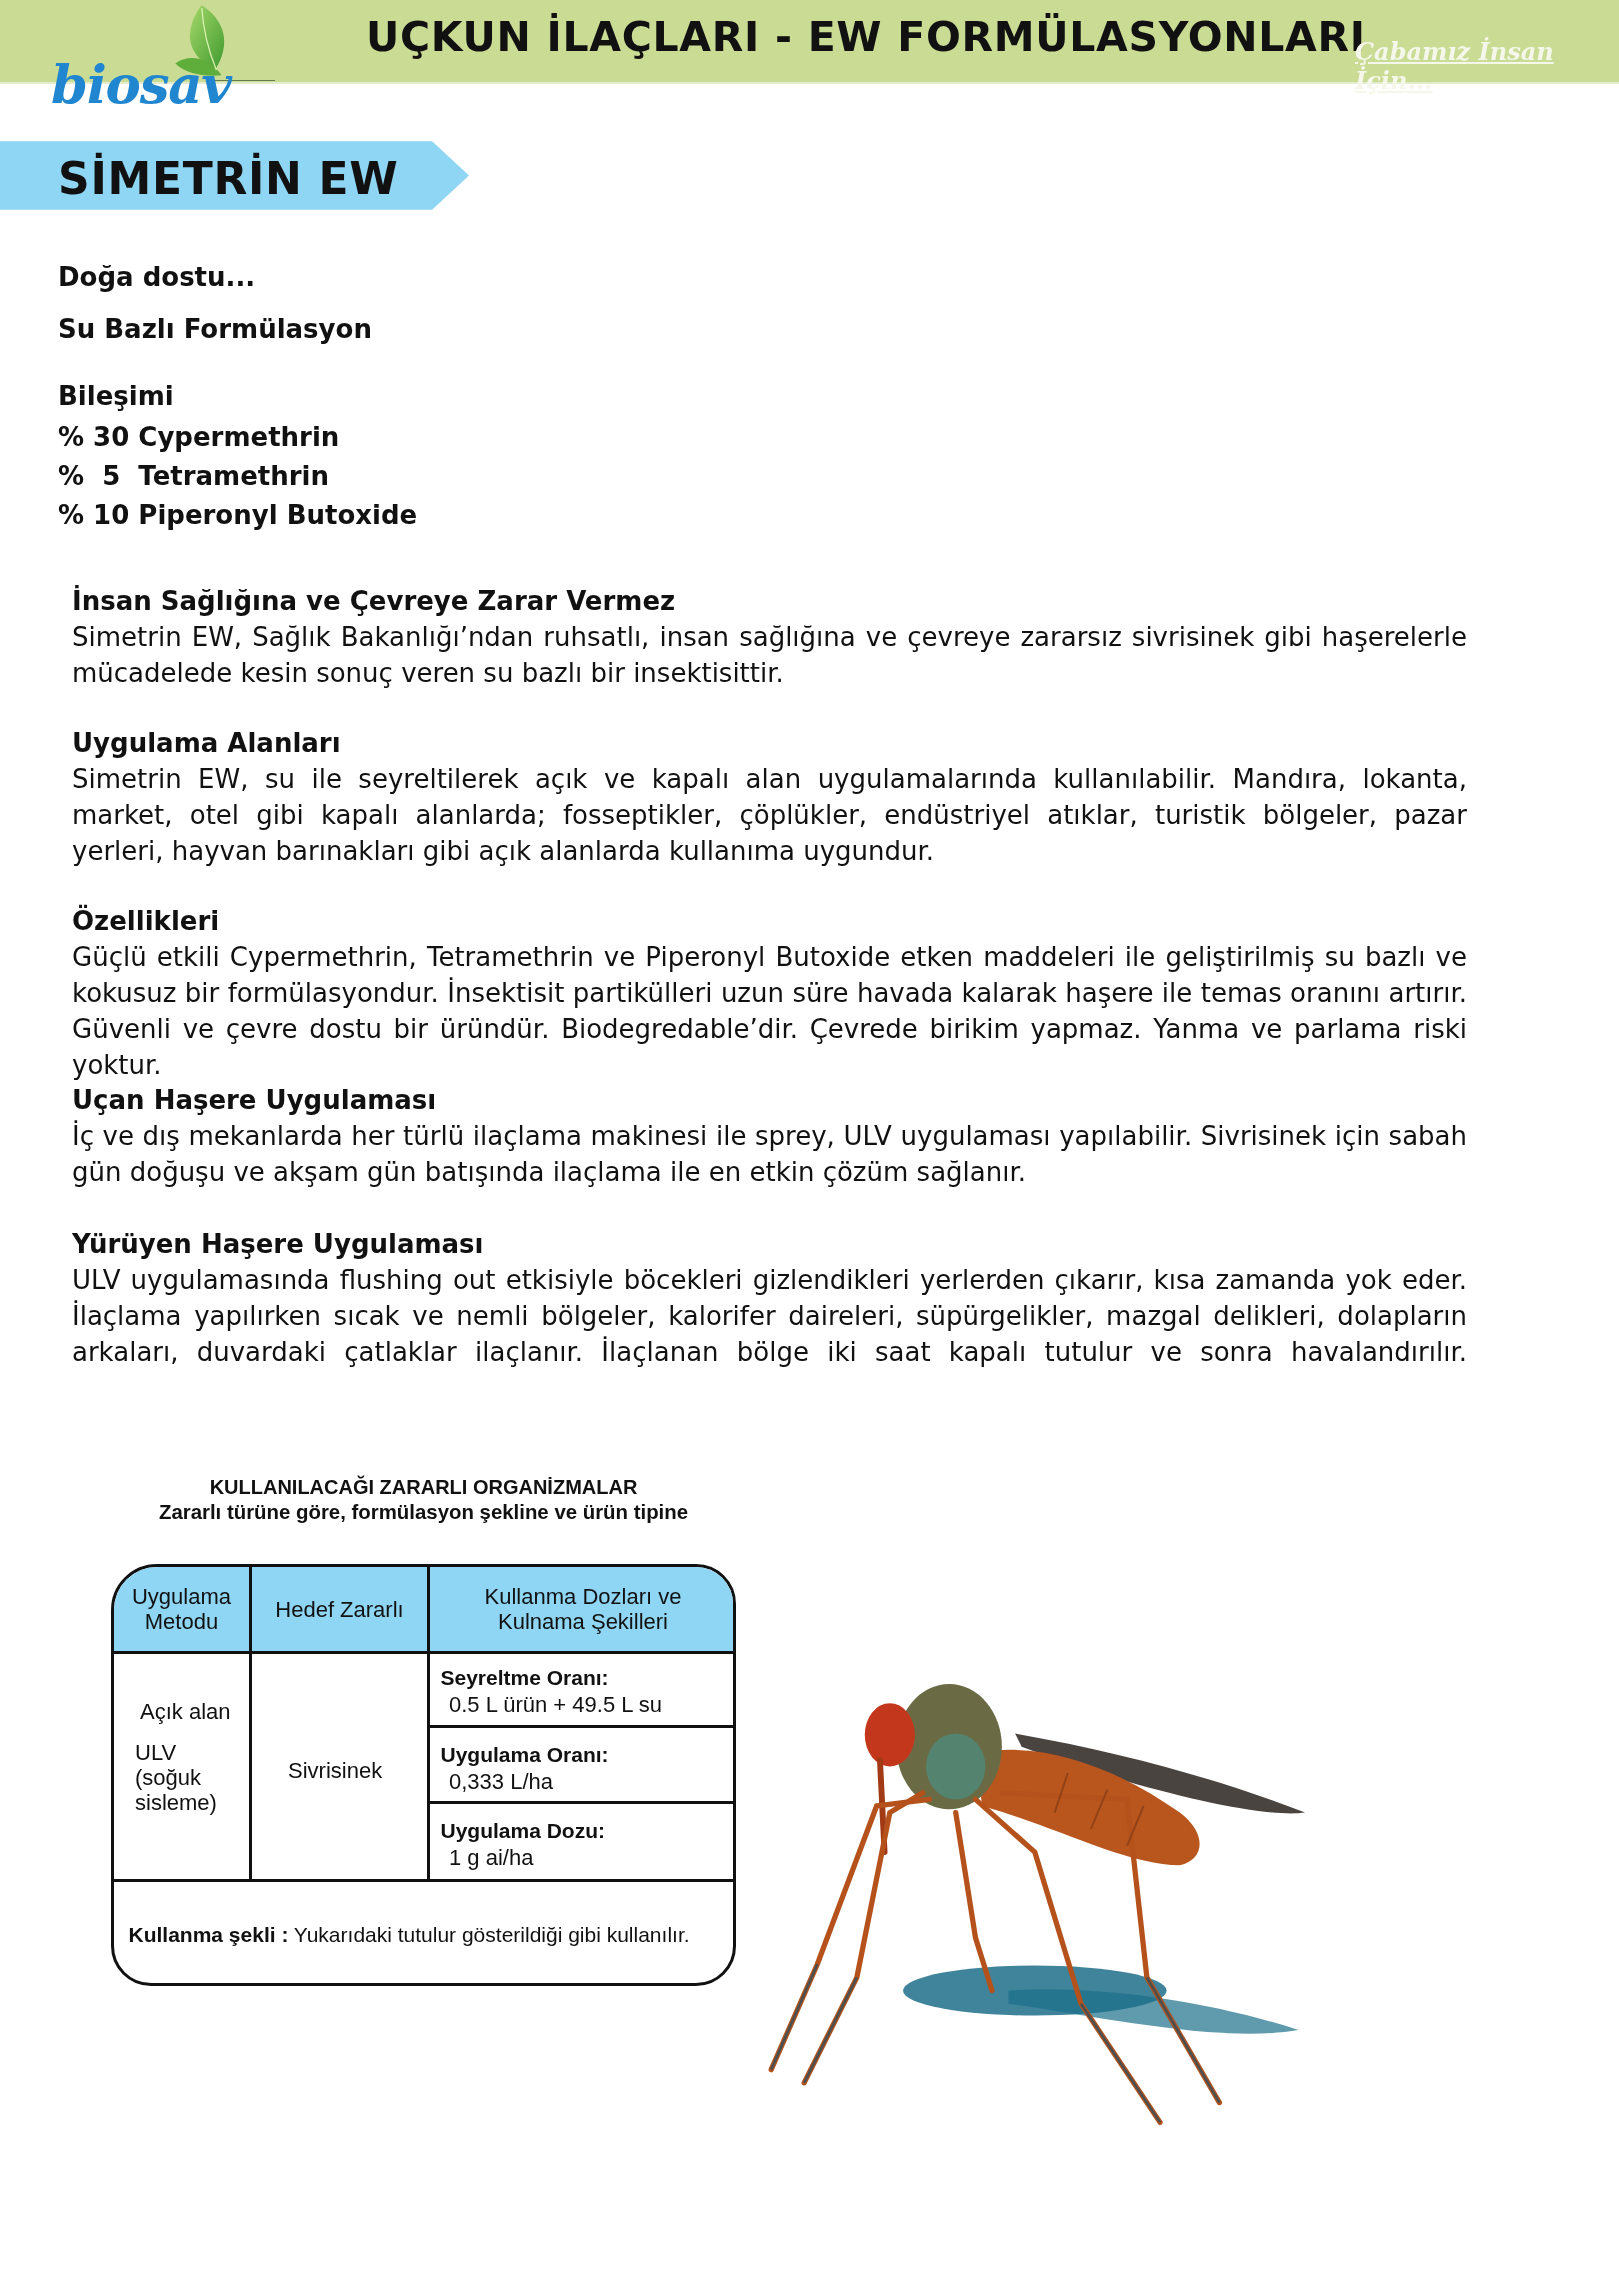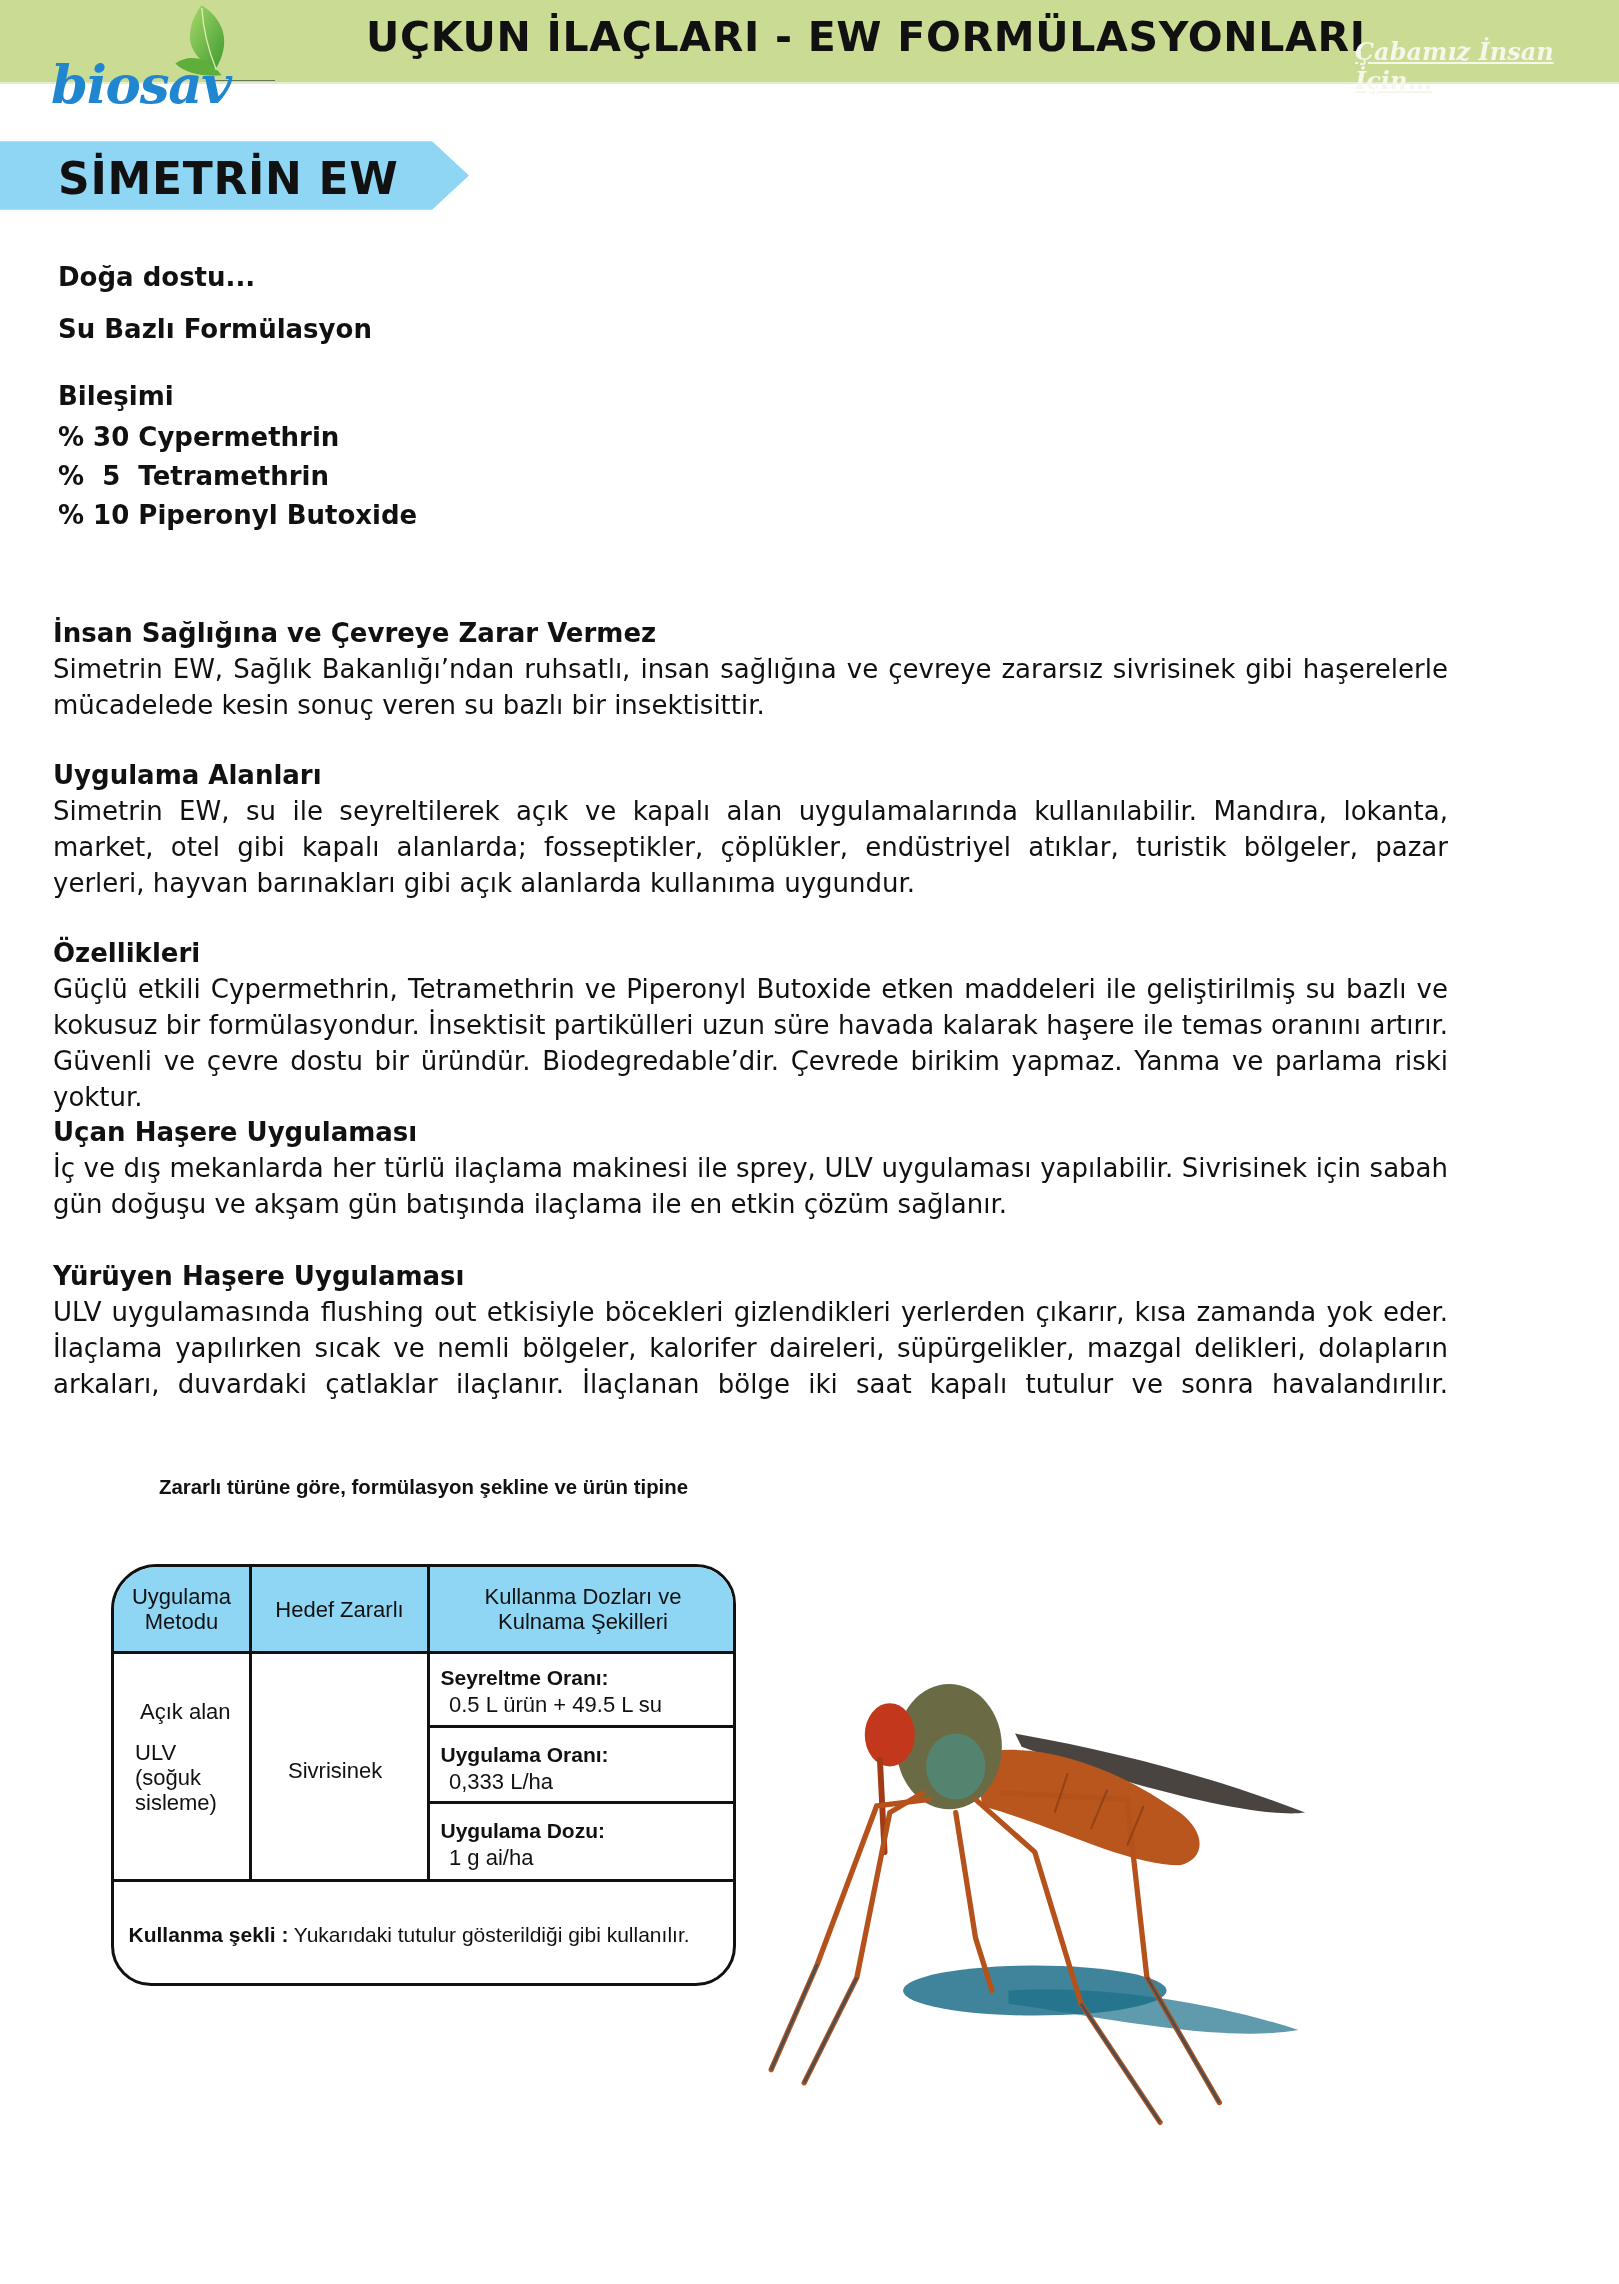--- a/index.html
+++ b/index.html
@@ -23,21 +23,21 @@
   
   .banner { position: absolute; left: 0; top: 141px; width: 469px; height: 69px; }
   .banner svg { position: absolute; left: 0; top: 0; }
   .banner-title { position: absolute; left: 58px; top: 12px; font-weight: bold; font-size: 44px;
                   color: #111; letter-spacing: 0.7px; }
 
   
   .intro { position: absolute; left: 58px; font-weight: bold; font-size: 26px; color: #111; }
 
   
-  .section { position: absolute; left: 53px; width: 1395px; margin-top: 32px; }
+  .section { position: absolute; left: 72px; width: 1395px; }
   .section h3 { margin: 0; font-size: 26px; font-weight: bold; line-height: 36px; color: #111; }
   .section p { margin: 0; font-size: 26px; line-height: 36px; text-align: justify; color: #111; }
 
   
   .tbl-caption { position: absolute; left: 112px; top: 1475px; width: 623px; text-align: center;
                  font-family: "Liberation Sans", sans-serif; font-weight: bold; color: #111; }
   .tbl-caption .c1 { font-size: 20px; line-height: 25px; }
   .tbl-caption .c2 { font-size: 20.4px; line-height: 24px; }
 
   .tbl { position: absolute; left: 111px; top: 1564px; width: 625px; height: 422px;
@@ -110,20 +110,21 @@
 <div class="section" style="top:1082px;">
   <h3>Uçan Haşere Uygulaması</h3>
   <p>İç ve dış mekanlarda her türlü ilaçlama makinesi ile sprey, ULV uygulaması yapılabilir. Sivrisinek için sabah gün doğuşu ve akşam gün batışında ilaçlama ile en etkin çözüm sağlanır.</p>
 </div>
 <div class="section" style="top:1226px;">
   <h3>Yürüyen Haşere Uygulaması</h3>
   <p style="text-align-last: justify;">ULV uygulamasında flushing out etkisiyle böcekleri gizlendikleri yerlerden çıkarır, kısa zamanda yok eder. İlaçlama yapılırken sıcak ve nemli bölgeler, kalorifer daireleri, süpürgelikler, mazgal delikleri, dolapların arkaları, duvardaki çatlaklar ilaçlanır. İlaçlanan bölge iki saat kapalı tutulur ve sonra havalandırılır.</p>
 </div>
 
 <div class="tbl-caption">
+  <div class="c1">KULLANILACAĞI ZARARLI ORGANİZMALAR</div>
   <div class="c2">Zararlı türüne göre, formülasyon şekline ve ürün tipine</div>
 </div>
 
 <div class="tbl">
   <div class="tbl-head"></div>
   <div class="col-div" style="left:135px;"></div>
   <div class="col-div" style="left:313px;"></div>
 
   <div class="th" style="left:0; width:135px;">Uygulama Metodu</div>
   <div class="th" style="left:138px; width:175px;">Hedef Zararlı</div>

